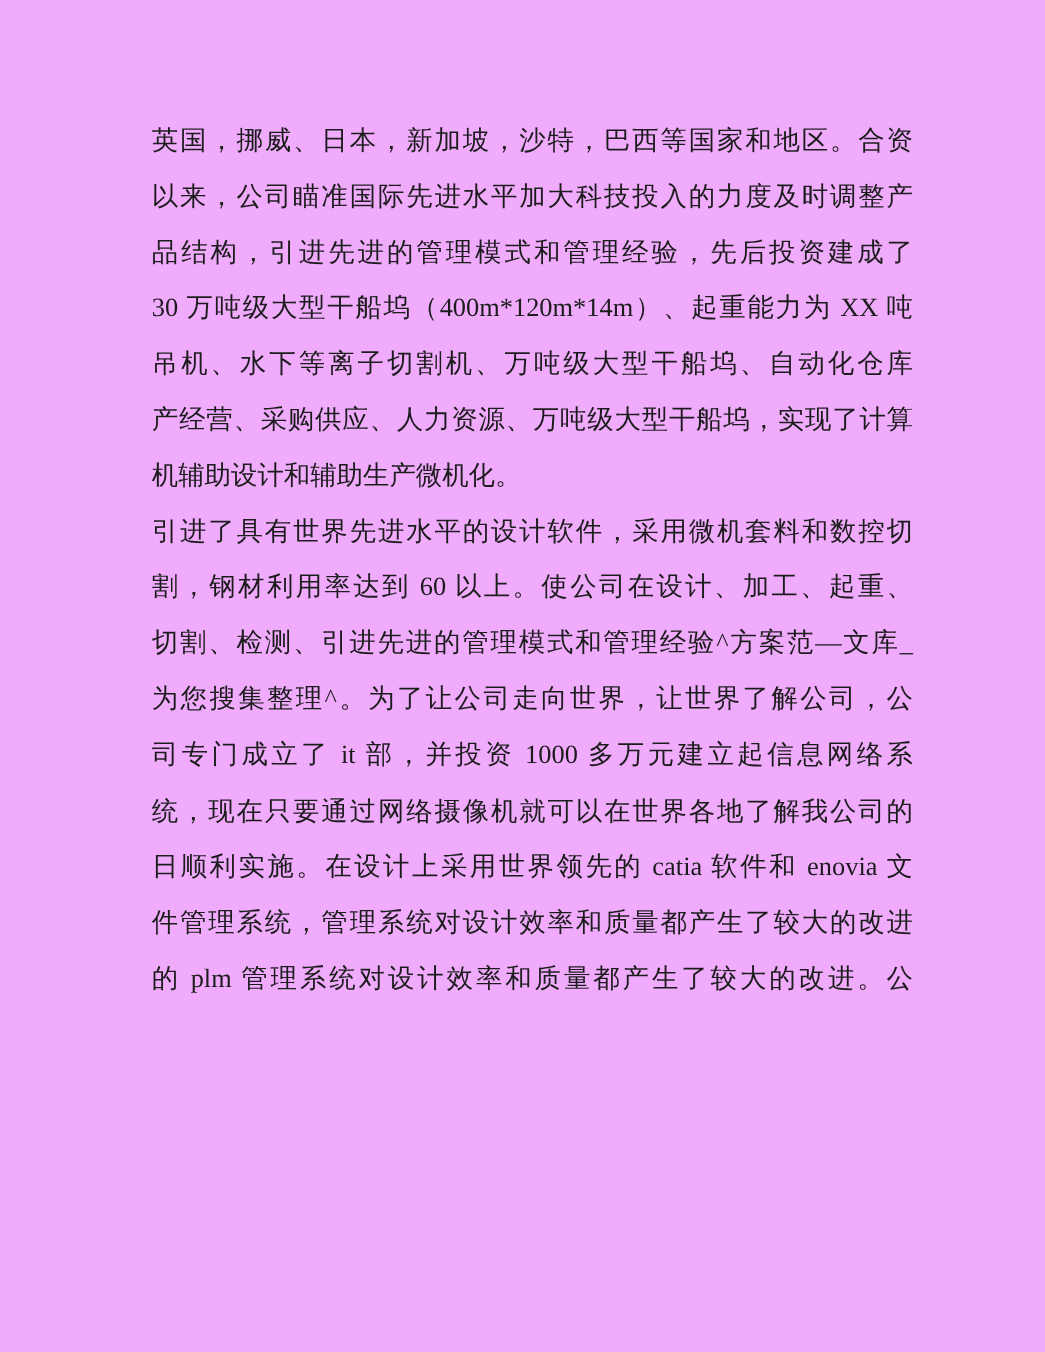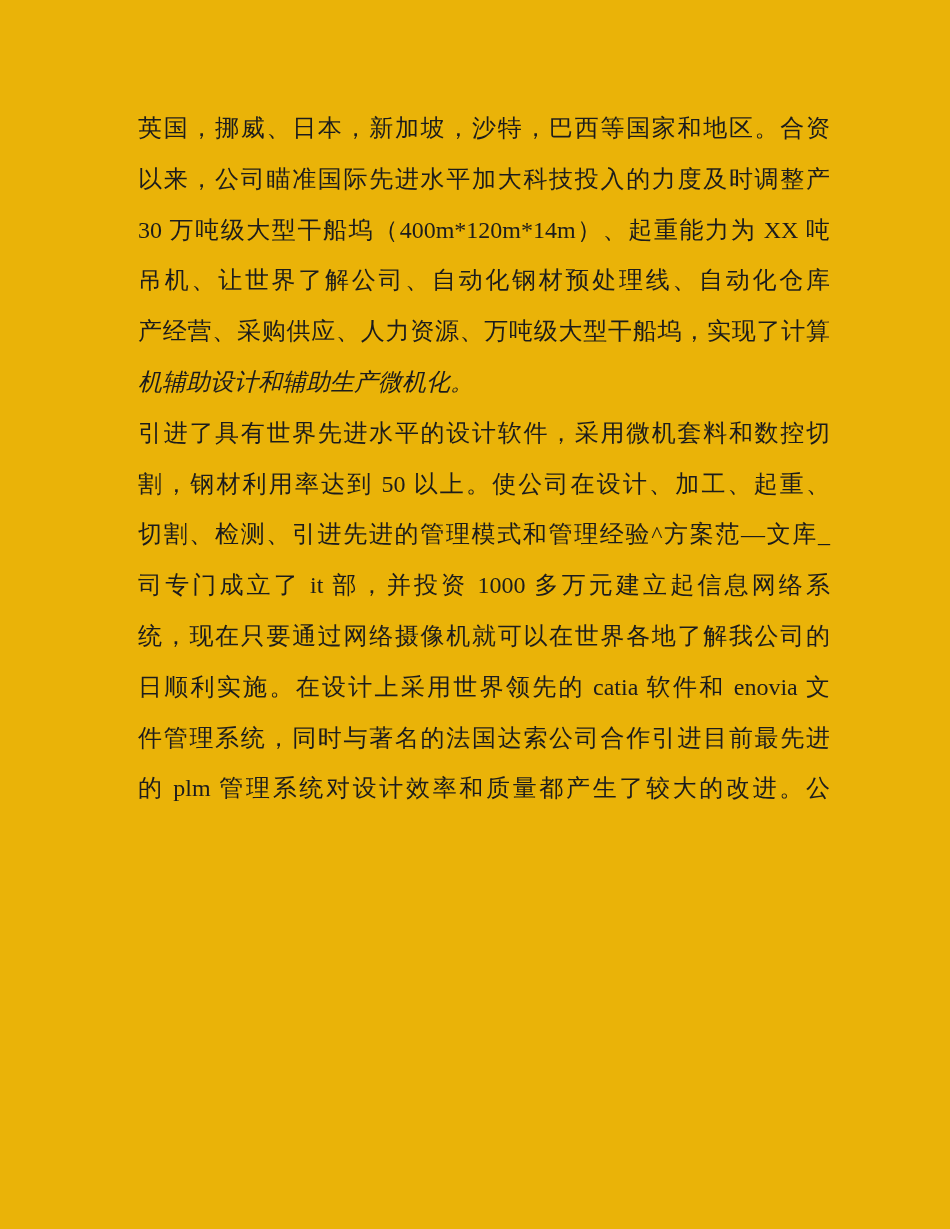--- a/index.html
+++ b/index.html
@@ -7,21 +7,21 @@
     padding: 0;
     width: 950px;
     height: 1229px;
     background: #ffffff;
     overflow: hidden;
   }
   .page {
     position: relative;
     width: 950px;
     height: 1229px;
-    background: #eab308;
+    background: #f0abfc;
   }
   .textblock {
     position: absolute;
     left: 138px;
     top: 103px;
     width: 692px;
     font-family: "Liberation Serif", "DejaVu Serif", serif;
     font-size: 24px;
     color: #1c1c1c;
   }
@@ -29,36 +29,37 @@
     height: 50.8px;
     line-height: 50.8px;
     white-space: nowrap;
     text-align: justify;
     text-align-last: justify;
     text-justify: auto;
     overflow: visible;
   }
   .line.para-end {
     text-align-last: left;
-    font-style: italic;
   }
 </style>
 </head>
 <body>
 
 <div class="page">
   <div class="textblock">
     <div class="line">英国，挪威、日本，新加坡，沙特，巴西等国家和地区。合资</div>
     <div class="line">以来，公司瞄准国际先进水平加大科技投入的力度及时调整产</div>
+    <div class="line">品结构，引进先进的管理模式和管理经验，先后投资建成了</div>
     <div class="line">30 万吨级大型干船坞（400m*120m*14m）、起重能力为 XX 吨</div>
-    <div class="line">吊机、让世界了解公司、自动化钢材预处理线、自动化仓库</div>
+    <div class="line">吊机、水下等离子切割机、万吨级大型干船坞、自动化仓库</div>
     <div class="line">产经营、采购供应、人力资源、万吨级大型干船坞，实现了计算</div>
     <div class="line para-end">机辅助设计和辅助生产微机化。</div>
     <div class="line">引进了具有世界先进水平的设计软件，采用微机套料和数控切</div>
-    <div class="line">割，钢材利用率达到 50 以上。使公司在设计、加工、起重、</div>
+    <div class="line">割，钢材利用率达到 60 以上。使公司在设计、加工、起重、</div>
     <div class="line">切割、检测、引进先进的管理模式和管理经验^方案范—文库_</div>
+    <div class="line">为您搜集整理^。为了让公司走向世界，让世界了解公司，公</div>
     <div class="line">司专门成立了 it 部，并投资 1000 多万元建立起信息网络系</div>
     <div class="line">统，现在只要通过网络摄像机就可以在世界各地了解我公司的</div>
     <div class="line">日顺利实施。在设计上采用世界领先的 catia 软件和 enovia 文</div>
-    <div class="line">件管理系统，同时与著名的法国达索公司合作引进目前最先进</div>
+    <div class="line">件管理系统，管理系统对设计效率和质量都产生了较大的改进</div>
     <div class="line">的 plm 管理系统对设计效率和质量都产生了较大的改进。公</div>
   </div>
 </div>
 
 </body></html>

